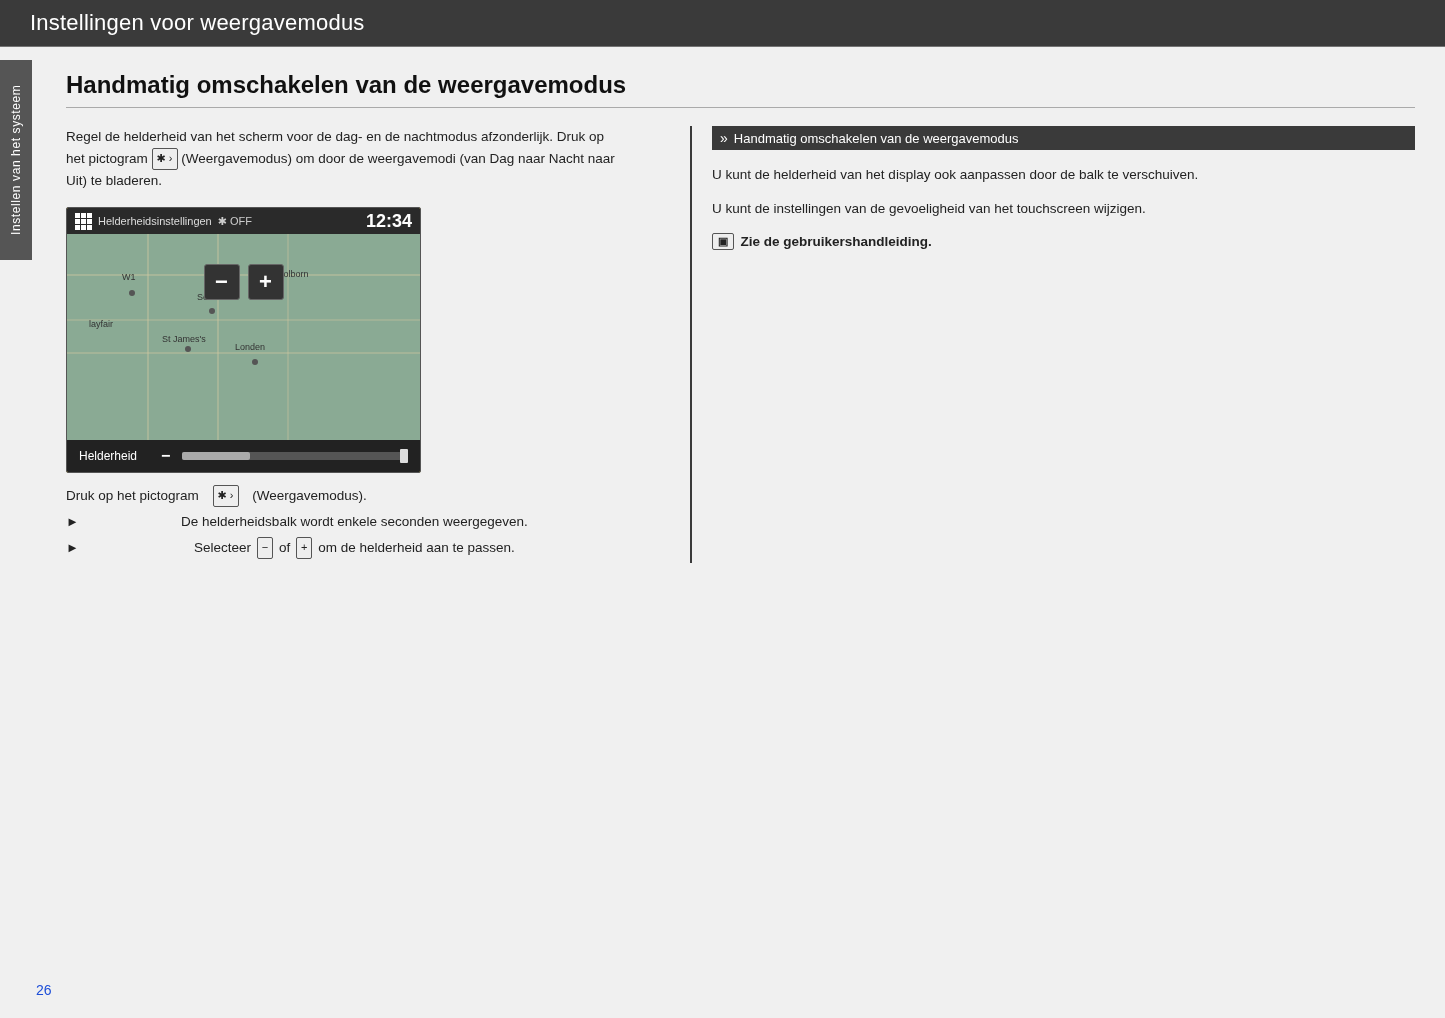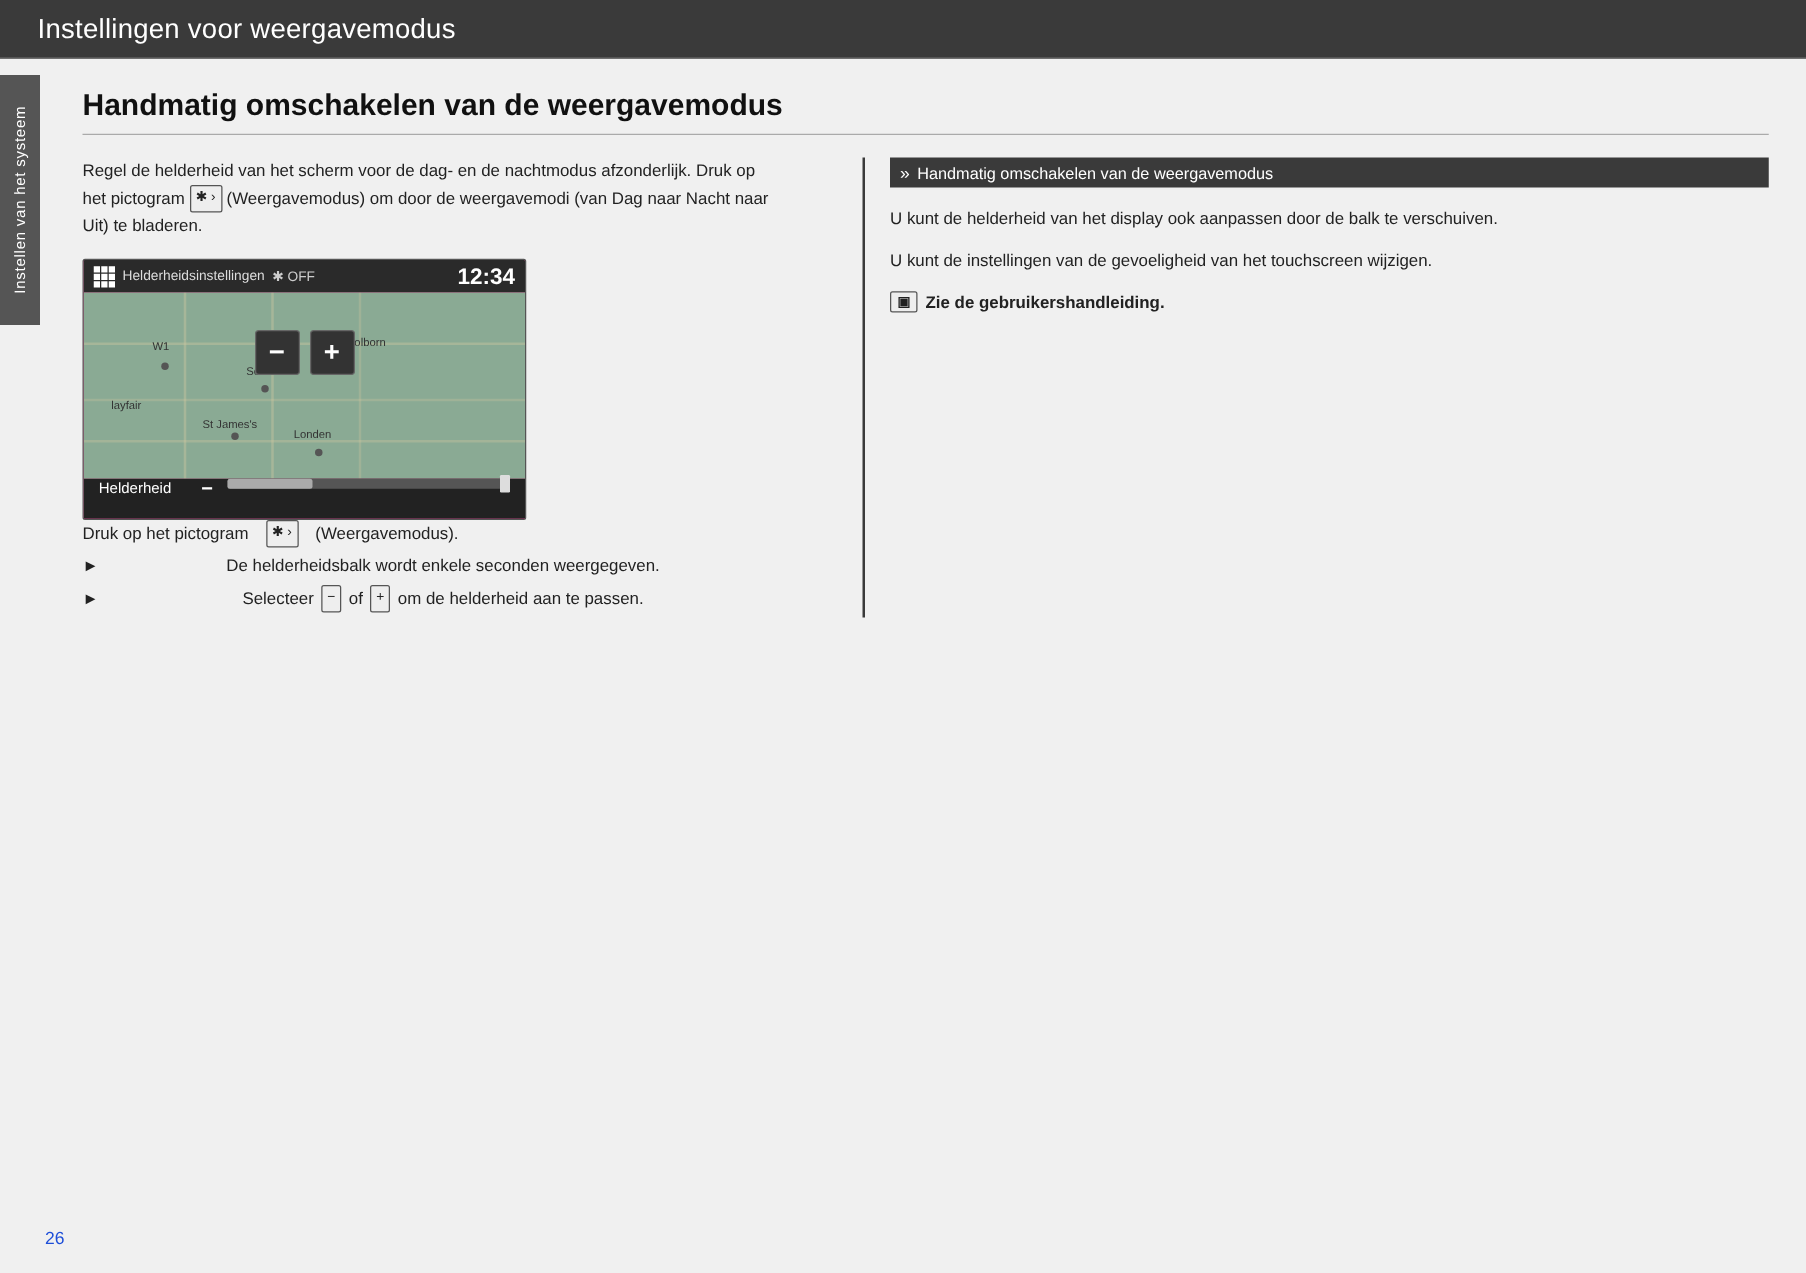--- a/index.html
+++ b/index.html
@@ -93,26 +93,26 @@
       padding: 1px 4px;
       font-size: 11px;
       vertical-align: middle;
       background: #eee;
       border-radius: 2px;
     }
 
     
     .map-container {
       width: 355px;
-      background: #ec4899;
+      background: #fde047;
       border: 1px solid #555;
       position: relative;
       overflow: hidden;
       border-radius: 2px;
-      height: 209px;
+      height: 266px;
     }
 
     .map-topbar {
       background: #2a2a2a;
       color: #fff;
       display: flex;
       align-items: center;
       padding: 3px 8px;
       font-size: 11px;
       height: 26px;
@@ -192,20 +192,21 @@
 
     
     .map-bottombar {
       position: absolute;
       bottom: 0;
       left: 0;
       right: 0;
       height: 32px;
       background: #222;
       display: flex;
+      align-items: center;
       padding: 0 12px;
       gap: 12px;
     }
 
     .helderheid-label {
       color: #fff;
       font-size: 12px;
       min-width: 70px;
     }
 
@@ -239,20 +240,21 @@
       top: 50%;
       transform: translateY(-50%);
       width: 8px;
       height: 14px;
       background: #ddd;
       border-radius: 1px;
     }
 
     
     .steps-block {
+      margin-top: 12px;
       padding-left: 0;
     }
 
     .step-line {
       font-size: 13.5px;
       line-height: 1.6;
       display: flex;
       align-items: flex-start;
       gap: 4px;
       margin-bottom: 4px;

